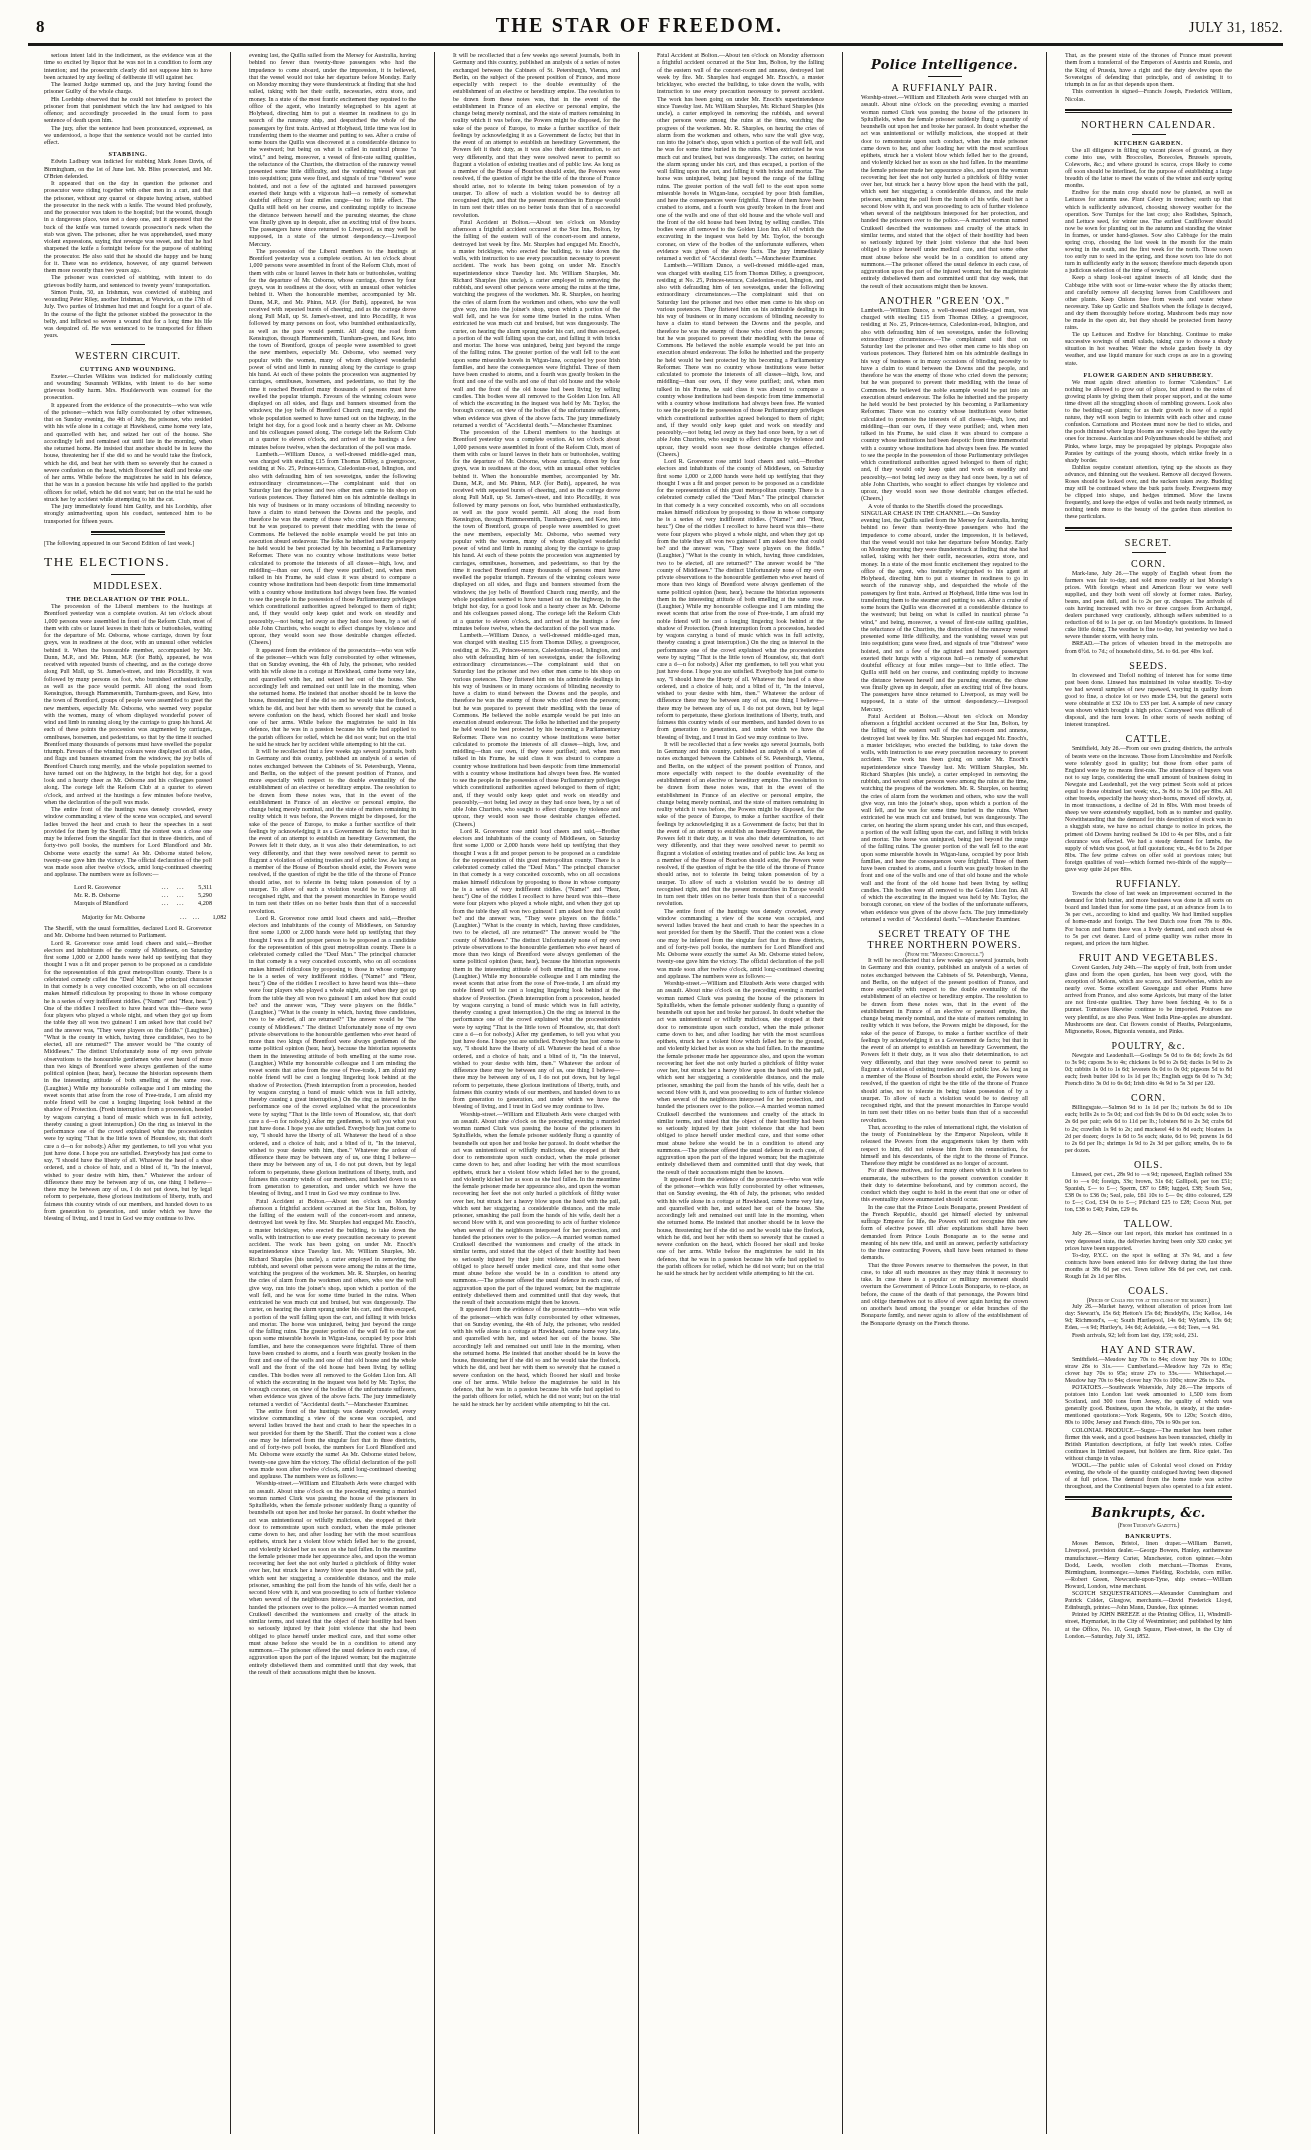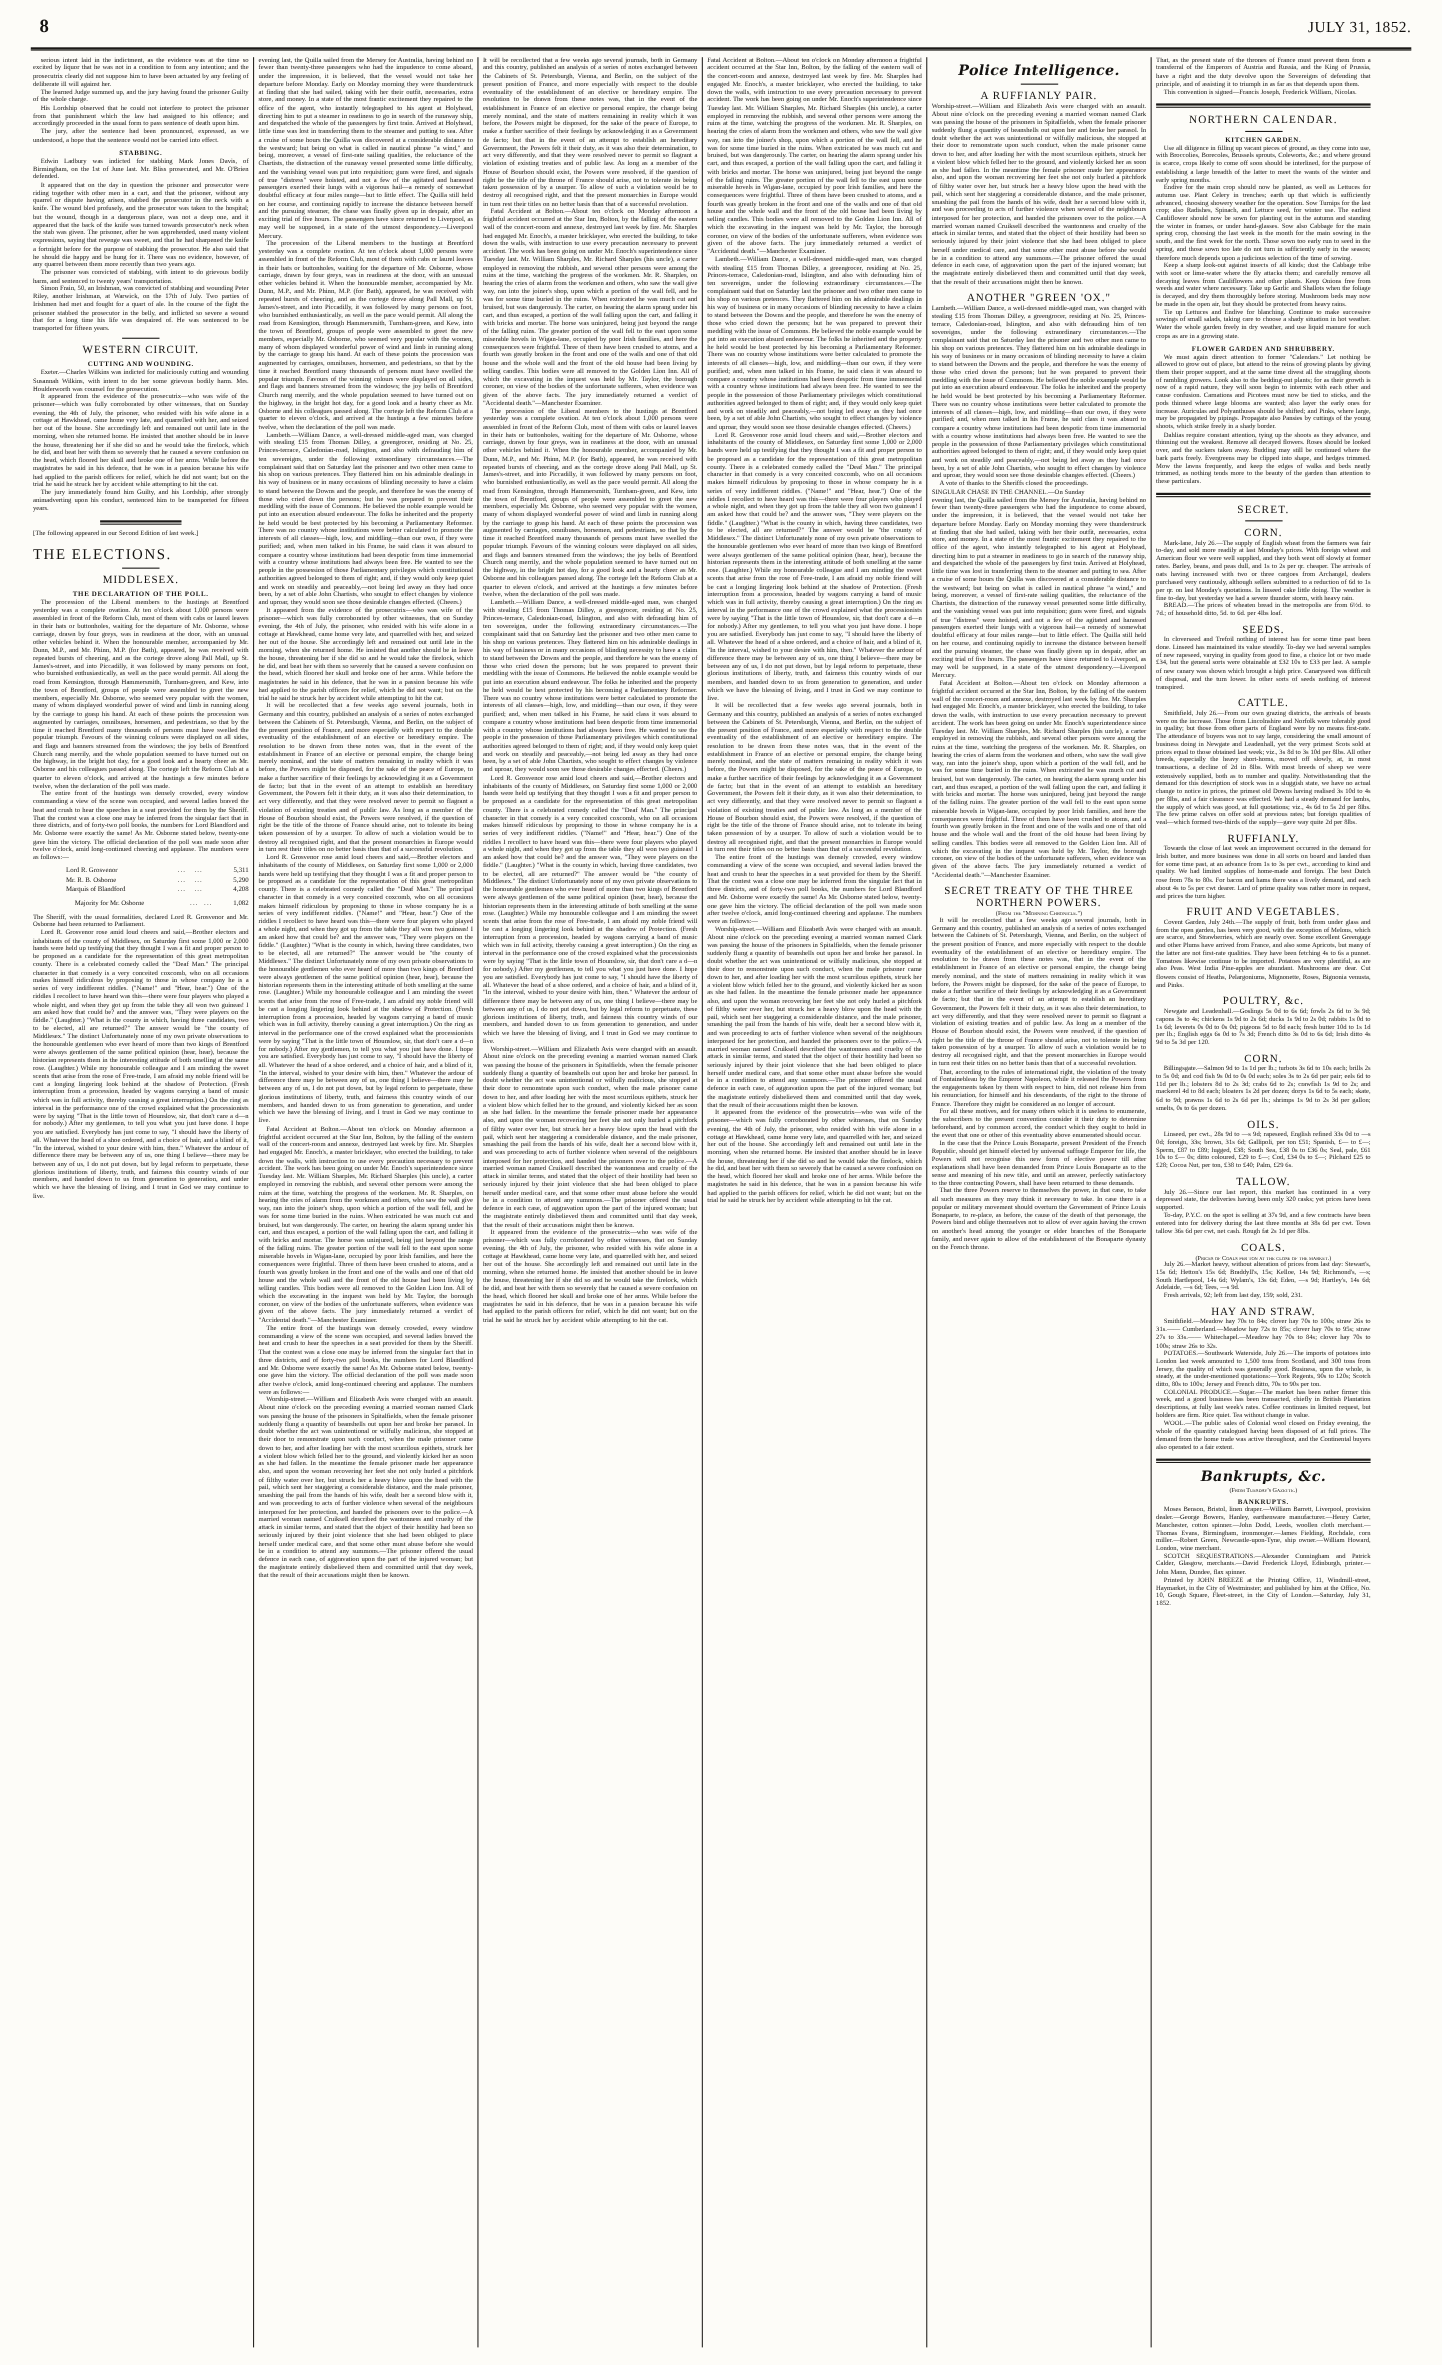--- a/index.html
+++ b/index.html
@@ -45,21 +45,21 @@
   }
   
   .cols{
     display:flex;
     padding:6px 26px 10px 26px;
     box-sizing:border-box;
     height:2098px;
   }
   .col{
     width:204px;
-    padding:0 4px;
+    padding:0 18px;
     box-sizing:border-box;
     position:relative;
     overflow:hidden;
   }
   .col + .col{border-left:1px solid #2a2724;}
   
   p{
     margin:0;
     font-size:6.05px;
     line-height:7.25px;
@@ -119,20 +119,21 @@
   .colhead{font-size:5.6px;text-align:center;font-variant:small-caps;}
 </style>
 </head>
 <body>
 
 <div class="page">
 
   <div class="masthead">
     <div class="mh-row">
       <div class="mh-page">8</div>
+      <div class="mh-title">THE STAR OF FREEDOM.</div>
       <div class="mh-date">JULY 31, 1852.</div>
     </div>
   </div>
   <div class="mh-rule"></div>
 
   <div class="cols">
 
     <div class="col">
       <p>serious intent laid in the indictment, as the evidence was at the time so excited by liquor that he was not in a condition to form any intention; and the prosecutrix clearly did not suppose him to have been actuated by any feeling of deliberate ill will against her.</p>
       <p>The learned Judge summed up, and the jury having found the prisoner Guilty of the whole charge.</p>

